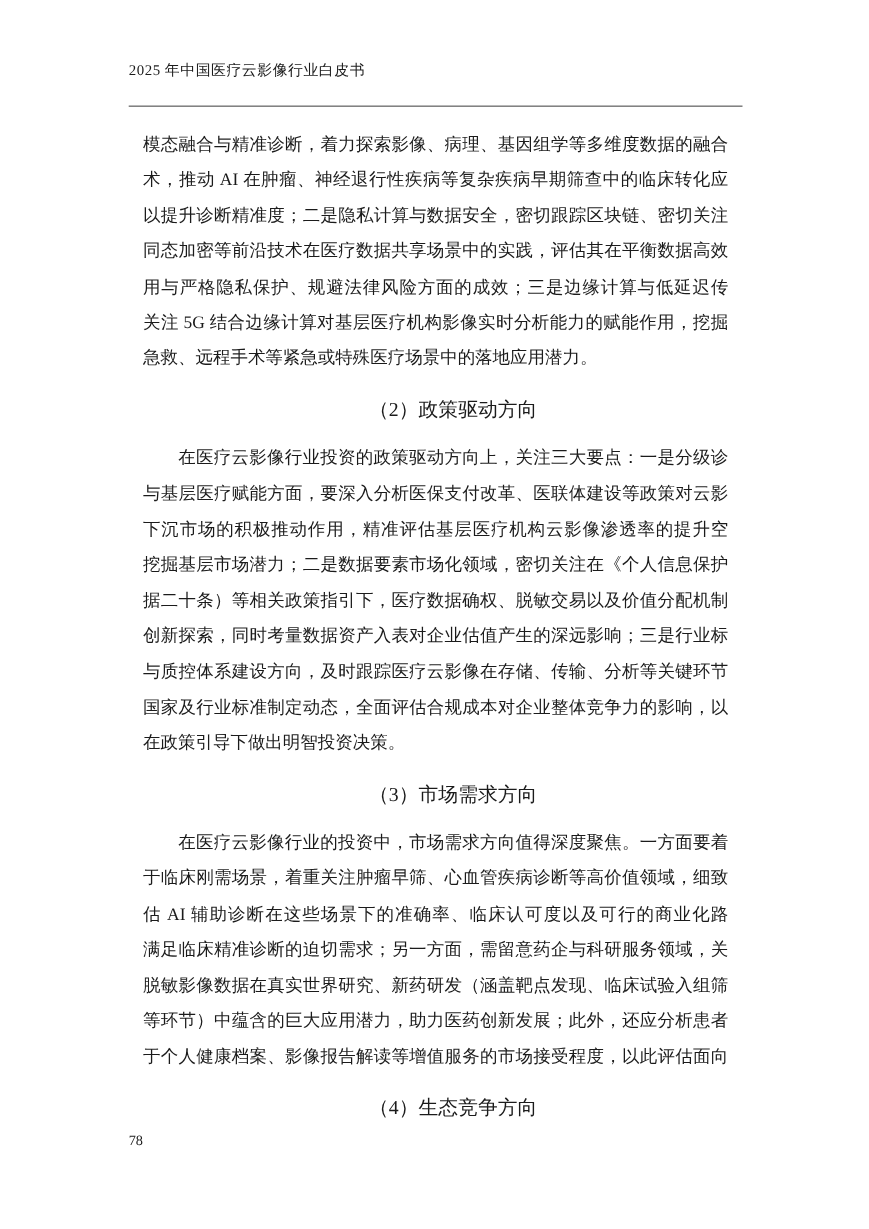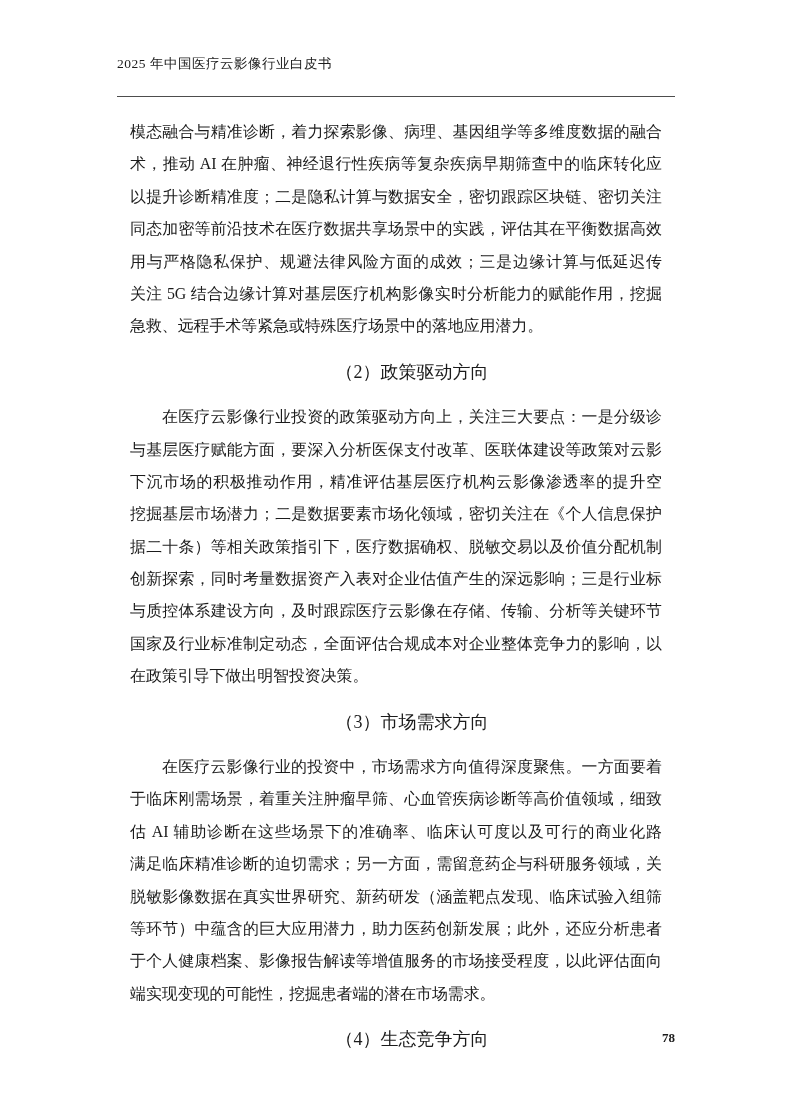--- a/index.html
+++ b/index.html
@@ -59,22 +59,21 @@
     line-height: 32.4px;
     height: 32.4px;
     padding-left: 32px;
     text-align: center;
   }
   .doc-footer {
     position: absolute;
     left: 117px;
     top: 1028px;
     width: 558px;
-    text-align: right;
-    font-weight: bold;
+    text-align: left;
   }
   .page-number {
     font-size: 13px;
     line-height: 16px;
     display: inline-block;
   }
 </style>
 </head>
 <body>
 
@@ -107,21 +106,20 @@
         </div>
         <div class="heading">（3）市场需求方向</div>
         <div class="paragraph">
           <div class="line indent">在医疗云影像行业的投资中，市场需求方向值得深度聚焦。一方面要着眼</div>
           <div class="line">于临床刚需场景，着重关注肿瘤早筛、心血管疾病诊断等高价值领域，细致评</div>
           <div class="line">估 AI 辅助诊断在这些场景下的准确率、临床认可度以及可行的商业化路径，以</div>
           <div class="line">满足临床精准诊断的迫切需求；另一方面，需留意药企与科研服务领域，关注</div>
           <div class="line">脱敏影像数据在真实世界研究、新药研发（涵盖靶点发现、临床试验入组筛选</div>
           <div class="line">等环节）中蕴含的巨大应用潜力，助力医药创新发展；此外，还应分析患者对</div>
           <div class="line">于个人健康档案、影像报告解读等增值服务的市场接受程度，以此评估面向 C</div>
-          <div class="line para-end">端实现变现的可能性，挖掘患者端的潜在市场需求。</div>
         </div>
         <div class="heading">（4）生态竞争方向</div>
       </div>
   </div>
   <div class="doc-footer">
     <span class="page-number">78</span>
   </div>
 </div>
 
 </body></html>

